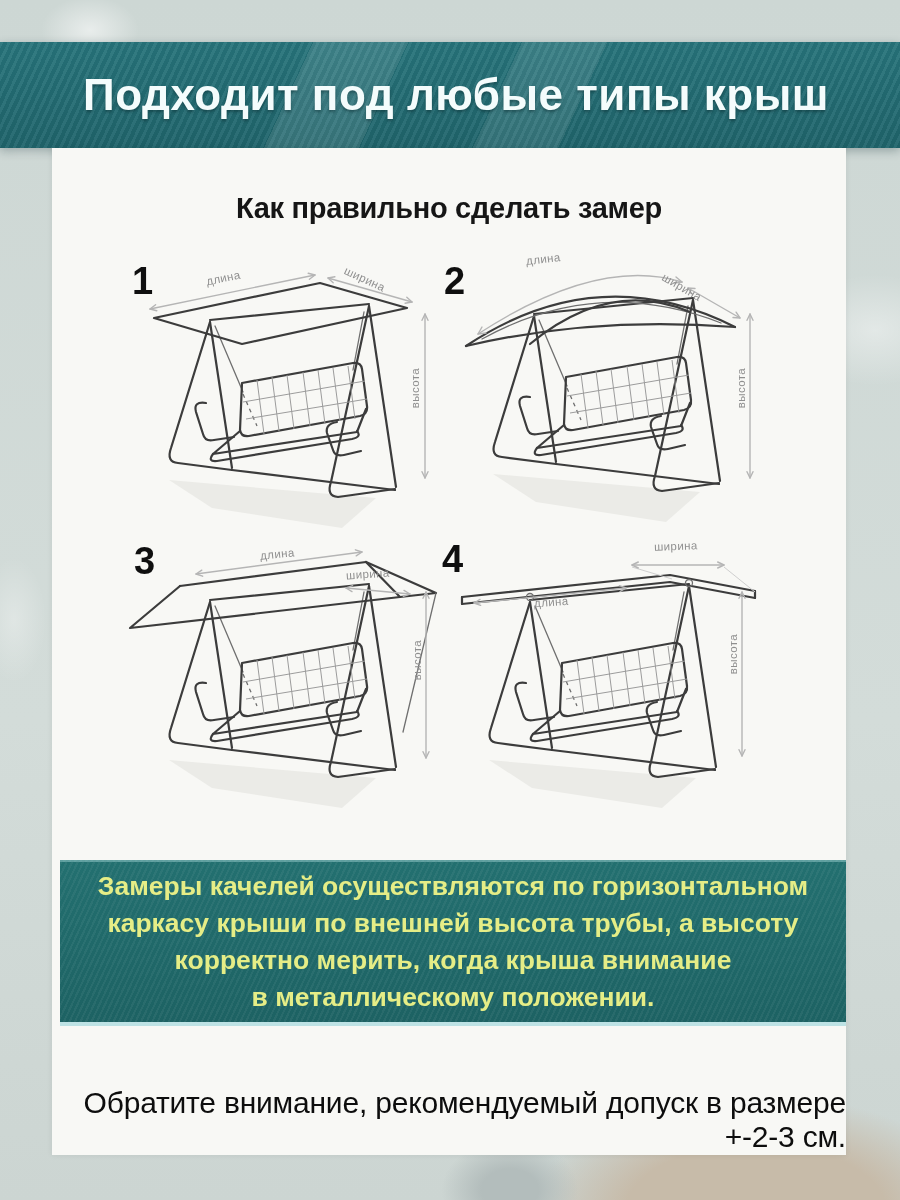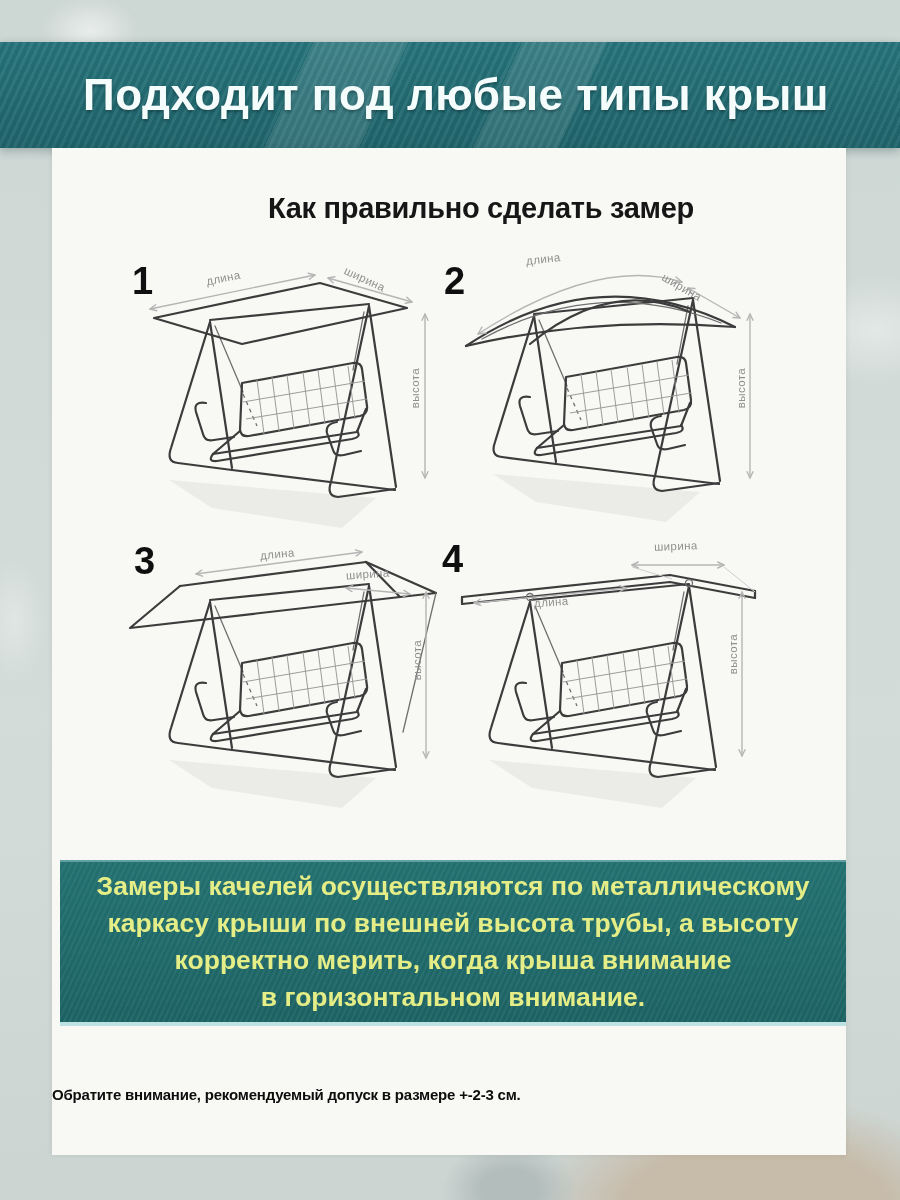--- a/index.html
+++ b/index.html
@@ -30,21 +30,21 @@
     font-size:44px;font-weight:700;color:#f4fcfc;letter-spacing:.5px;
     text-shadow:0 2px 3px rgba(8,40,45,.45);white-space:nowrap;margin-left:12px;
   }
   
   .panel{
     position:absolute;left:52px;top:148px;width:794px;height:1007px;
     background:#f8f8f5;box-shadow:0 0 6px rgba(0,0,0,.08);
   }
   .heading{
     position:absolute;top:44px;left:0;width:100%;margin:0;text-align:center;
-    font-size:29px;font-weight:700;color:#161616;letter-spacing:-.3px;padding-left:32px;
+    font-size:29px;font-weight:700;color:#161616;letter-spacing:-.3px;
   }
   
   .diagram{position:absolute;width:330px;height:280px;}
   .d1{left:62px;top:108px;}
   .d2{left:386px;top:102px;}
   .d3{left:62px;top:388px;}
   .d4{left:382px;top:388px;}
   .diagram svg{position:absolute;left:0;top:0;width:330px;height:280px;}
   .num{position:absolute;font-size:38px;font-weight:700;color:#0f0f0f;line-height:1;}
   .d1 .num{left:18px;top:6px;}
@@ -79,22 +79,22 @@
       repeating-linear-gradient(115deg, rgba(255,255,255,.05) 0 2px, rgba(0,0,0,0) 2px 5px),
       linear-gradient(180deg,#237070,#1d6263);
     border-top:2px solid rgba(150,210,210,.55);
     border-bottom:4px solid #bde2e4;
     display:flex;flex-direction:column;justify-content:center;align-items:center;
     text-align:center;
   }
   .note-line{font-size:26.5px;line-height:37px;font-weight:700;color:#e5ed86;white-space:nowrap;}
   
   .footer-note{
-    position:absolute;top:938px;left:0;width:100%;text-align:left;
-    font-size:15px;font-weight:700;color:#0d0d0d;letter-spacing:-.2px;
+    position:absolute;top:938px;left:0;width:100%;text-align:right;
+    font-size:30px;font-weight:400;color:#0d0d0d;letter-spacing:-.2px;
   }
 </style>
 </head>
 <body>
 
 <svg width="0" height="0" style="position:absolute" aria-hidden="true">
   <defs>
     <g id="swing-base">
       <path class="sh" d="M55,224 L262,242 L228,272 L98,252 Z"></path>
       <path class="art" d="M96,66 L57,192 Q52,206 64,207 L118,214"></path>
@@ -208,20 +208,20 @@
         <path d="M305.0,62.3 L308,56 L311.0,62.3" class="ar"></path>
         <path d="M311.0,213.7 L308,220 L305.0,213.7" class="ar"></path>
       </svg>
     <span class="num">4</span>
     <span class="lbl l-len">длина</span>
     <span class="lbl l-wid">ширина</span>
     <span class="lbl l-hgt">высота</span>
   </div>
 
   <div class="note-box">
-    <div class="note-line">Замеры качелей осуществляются по металлическому</div>
+    <div class="note-line">Замеры качелей осуществляются по горизонтальном</div>
     <div class="note-line">каркасу крыши по внешней высота трубы, а высоту</div>
     <div class="note-line">корректно мерить, когда крыша внимание</div>
-    <div class="note-line">в горизонтальном внимание.</div>
+    <div class="note-line">в металлическому положении.</div>
   </div>
 
   <div class="footer-note">Обратите внимание, рекомендуемый допуск в размере +-2-3 см.</div>
 </div>
 
 </body></html>

